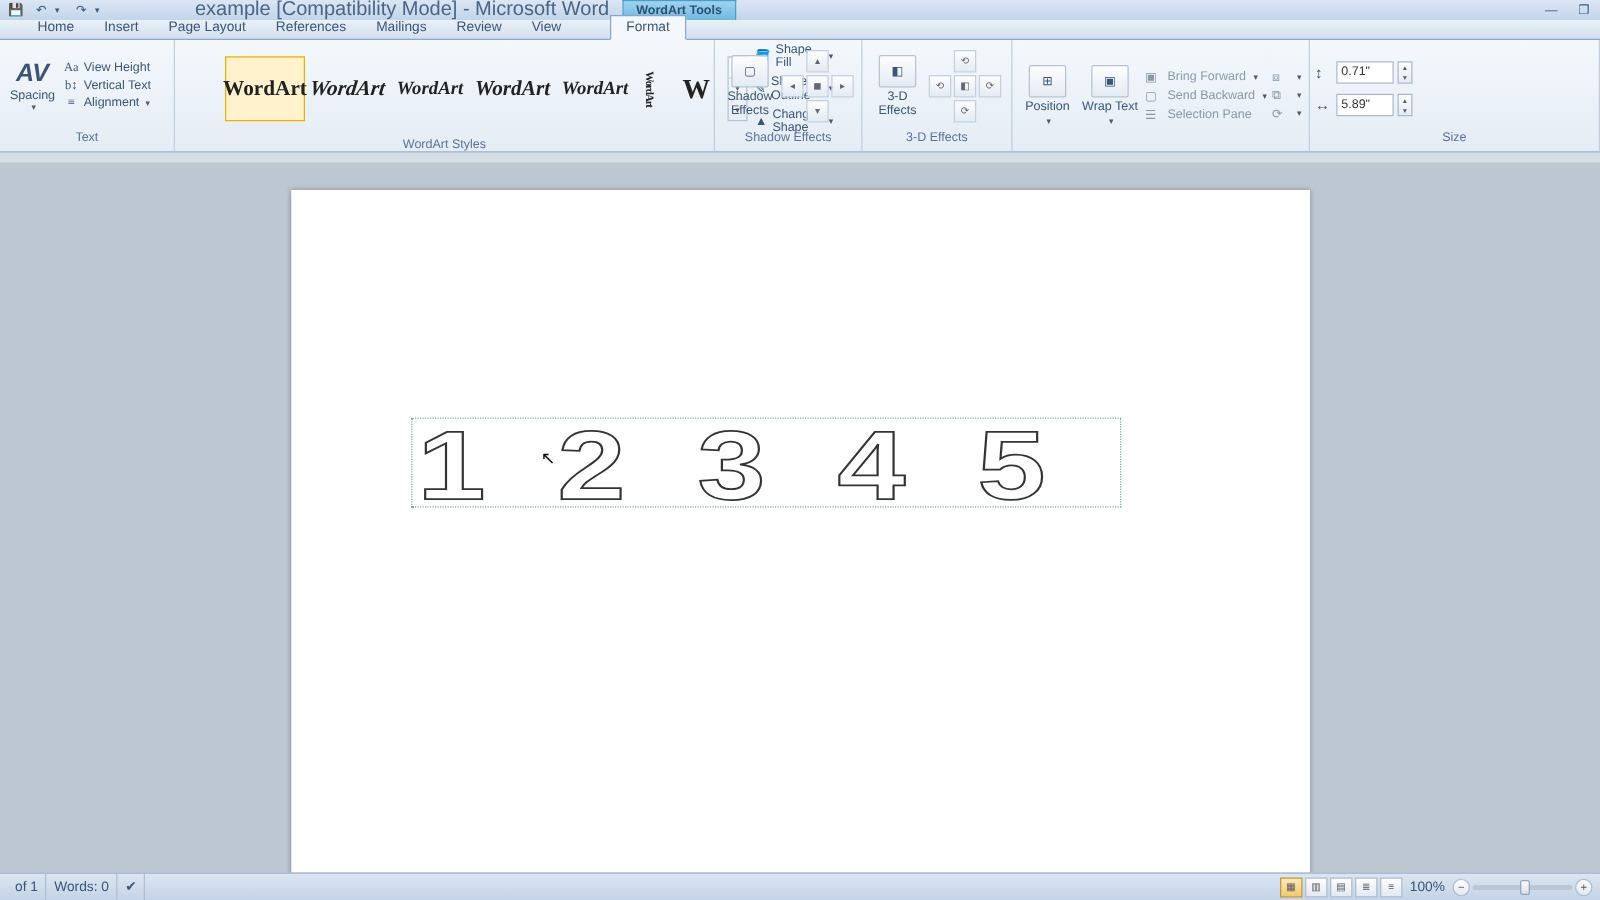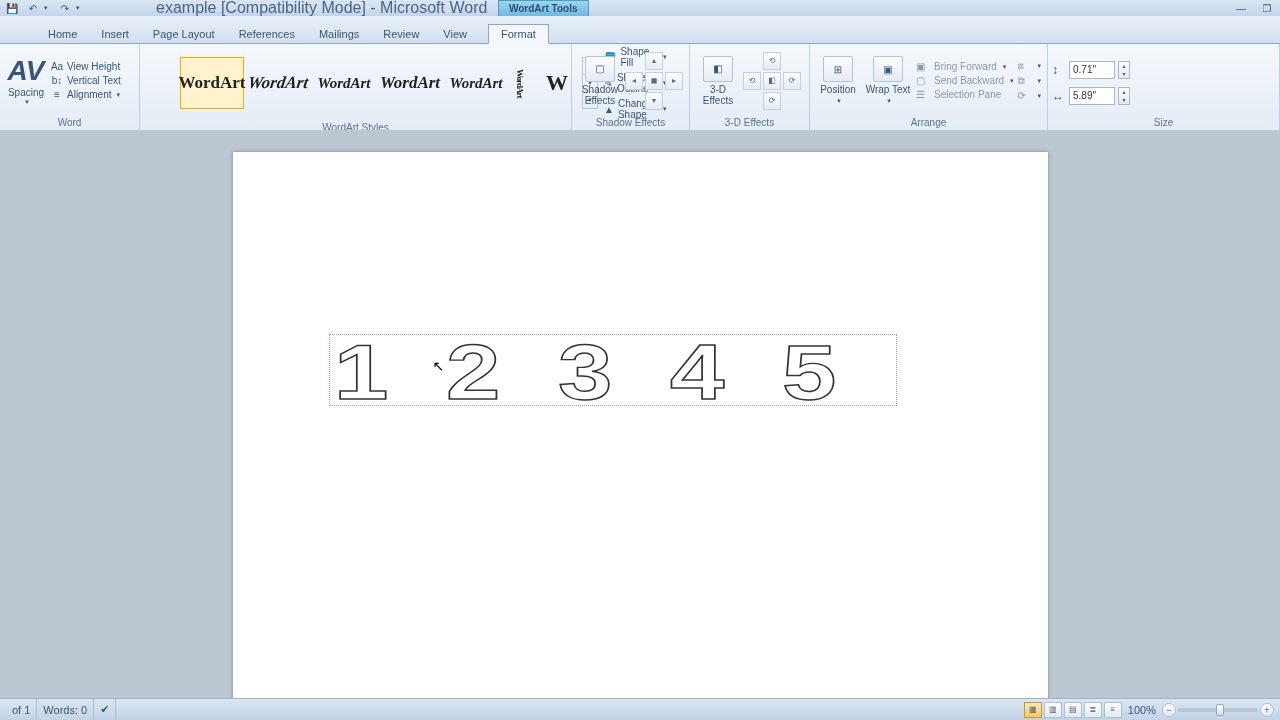--- a/index.html
+++ b/index.html
@@ -11,38 +11,38 @@
 .qat-btn { width: 18px; height: 14px; display: flex; align-items: center; justify-content: center; font-size: 10px; color: #3a5a84; }
 .qat-dd { width: 10px; font-size: 7px; color: #3a5a84; }
 .title-text { position: absolute; left: 156px; font-size: 16px; color: #4a6583; }
 .sys-btns { position: absolute; right: 4px; display: flex; gap: 8px; }
 .sys-btn { width: 18px; height: 12px; font-size: 10px; display:flex; align-items:center; justify-content:center; color:#3a5a84; }
 
 
 .ctx-tab { position: absolute; left: 498px; top: 0; height: 16px; background: linear-gradient(#9dd3f0,#6fb9e0); border: 1px solid #4a9cc9; border-bottom: none; padding: 0 10px; font-size: 10px; color: #2a5172; display: flex; align-items: center; font-weight: bold; }
 
 
-.tabrow { height: 28px; background: linear-gradient(#e9f0f8,#d3e0ee); border-bottom: 1px solid #8ba6c6; display: flex; align-items: flex-end; padding-left: 36px; }
+.tabrow { height: 16px; background: linear-gradient(#e9f0f8,#d3e0ee); border-bottom: 1px solid #8ba6c6; display: flex; align-items: flex-end; padding-left: 18px; }
 .tab { padding: 3px 12px 3px; font-size: 11px; color: #3a5575; cursor: pointer; }
 .tab.active { background: #f4f8fc; border: 1px solid #8ba6c6; border-bottom: 1px solid #f4f8fc; margin-bottom: -1px; color: #3a5575; }
 .tab.contextual { position: absolute; left: 488px; }
 
 
 .ribbon { height: 90px; background: linear-gradient(#f4f8fc,#e4ecf5); border-bottom: 1px solid #9db4cf; display: flex; }
 .group { border-right: 1px solid #c0cfde; display: flex; flex-direction: column; }
 .group-body { flex: 1; display: flex; align-items: center; padding: 2px 4px; }
 .group-label { height: 16px; font-size: 10px; color: #5a7294; text-align: center; }
 
 
 .g-text { width: 140px; }
 .spacing-btn { width: 44px; height: 66px; display: flex; flex-direction: column; align-items: center; justify-content: center; font-size: 10px; color: #3a5575; }
-.spacing-btn .icon { font-size: 28px; font-weight: bold; font-style: italic; }
+.spacing-btn .icon { font-size: 20px; font-weight: bold; font-style: italic; }
 .textopts { display: flex; flex-direction: column; gap: 3px; margin-left: 2px; }
 .textopt { display: flex; align-items: center; font-size: 10px; color: #3a5575; gap: 3px; }
-.textopt .ti { width: 14px; display:inline-flex; justify-content:center; font-size:10px; }
+.textopt .ti { width: 14px; display:inline-flex; justify-content:center; font-size:10px;font-family:Liberation Serif, serif; }
 
 
 .g-styles { width: 432px; }
 .styles-gallery { display: flex; align-items: center; gap: 2px; height: 66px; padding-left: 36px; }
 .style-thumb { width: 64px; height: 52px; border: 1px solid transparent; display: flex; align-items: center; justify-content: center; font-family: Georgia, serif; font-weight: bold; font-size: 17px; color: #222; }
 .style-thumb.sel { border: 1px solid #f0b000; background: #fff2cc; }
 .style-thumb.s2 { font-style: italic; transform: skewX(-8deg); }
 .style-thumb.s3 { font-style: italic; font-size: 15px; }
 .style-thumb.s4 { font-style: italic; font-weight: 900; }
 .style-thumb.s5 { font-style: italic; font-size: 15px; }
@@ -158,21 +158,21 @@
             <span class="ti">b↕</span>
             <span>Vertical Text</span>
           </div>
         <div class="textopt">
             <span class="ti">≡</span>
             <span>Alignment</span>
             <span class="dd-arrow">▾</span>
           </div>
       </div>
     </div>
-    <div class="group-label">Word</div>
+    <div class="group-label">Text</div>
   </div>
 
   <div class="group g-styles">
     <div class="group-body">
       <div class="styles-gallery">
         <div class="style-thumb sel">WordArt</div>
         <div class="style-thumb s2">WordArt</div>
         <div class="style-thumb s3">WordArt</div>
         <div class="style-thumb s4">WordArt</div>
         <div class="style-thumb s5">WordArt</div>
@@ -285,21 +285,20 @@
         <div class="arr-btn">
             <span class="ai">⧉</span>
             <span class="dd-arrow">▾</span>
           </div>
         <div class="arr-btn">
             <span class="ai">⟳</span>
             <span class="dd-arrow">▾</span>
           </div>
       </div>
     </div>
-    <div class="group-label">Arrange</div>
   </div>
 
   <div class="group g-size">
     <div class="group-body">
       <div class="dim-col">
         <div class="dim-row">
           <span class="dim-ic">↕</span>
           <div class="dim-input">0.71"</div>
           <div class="spin">
               <div>▴</div>

